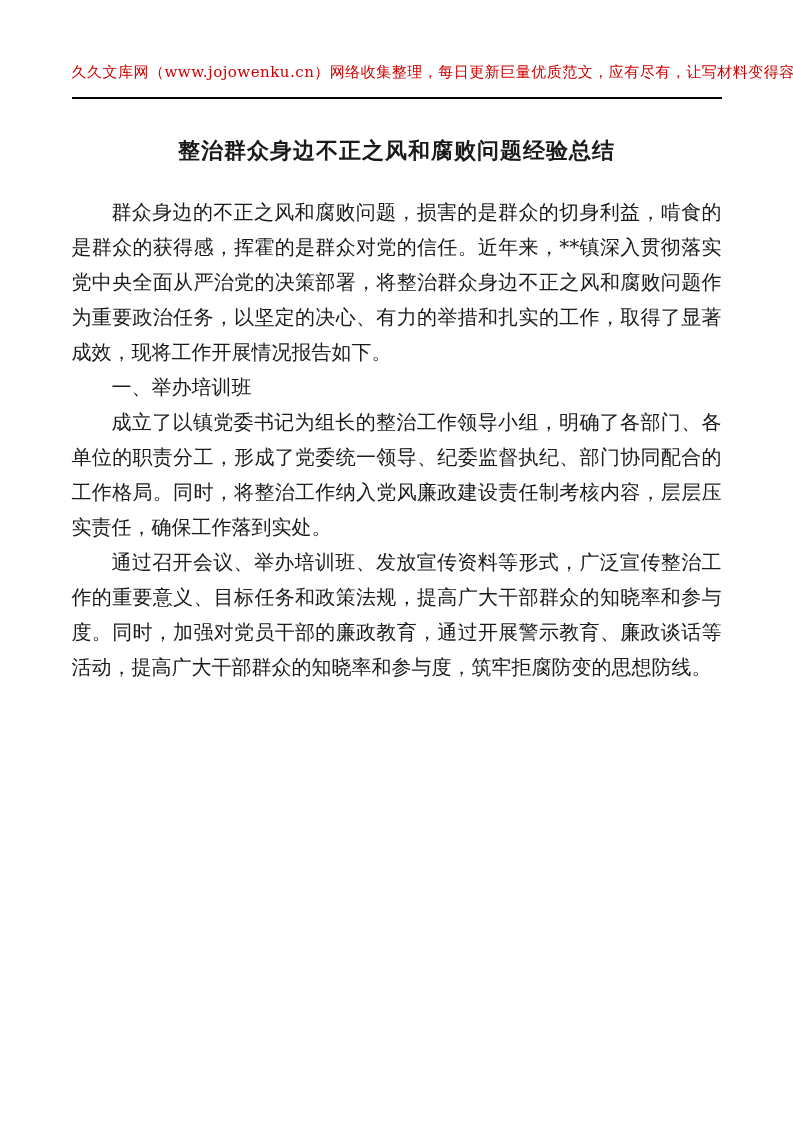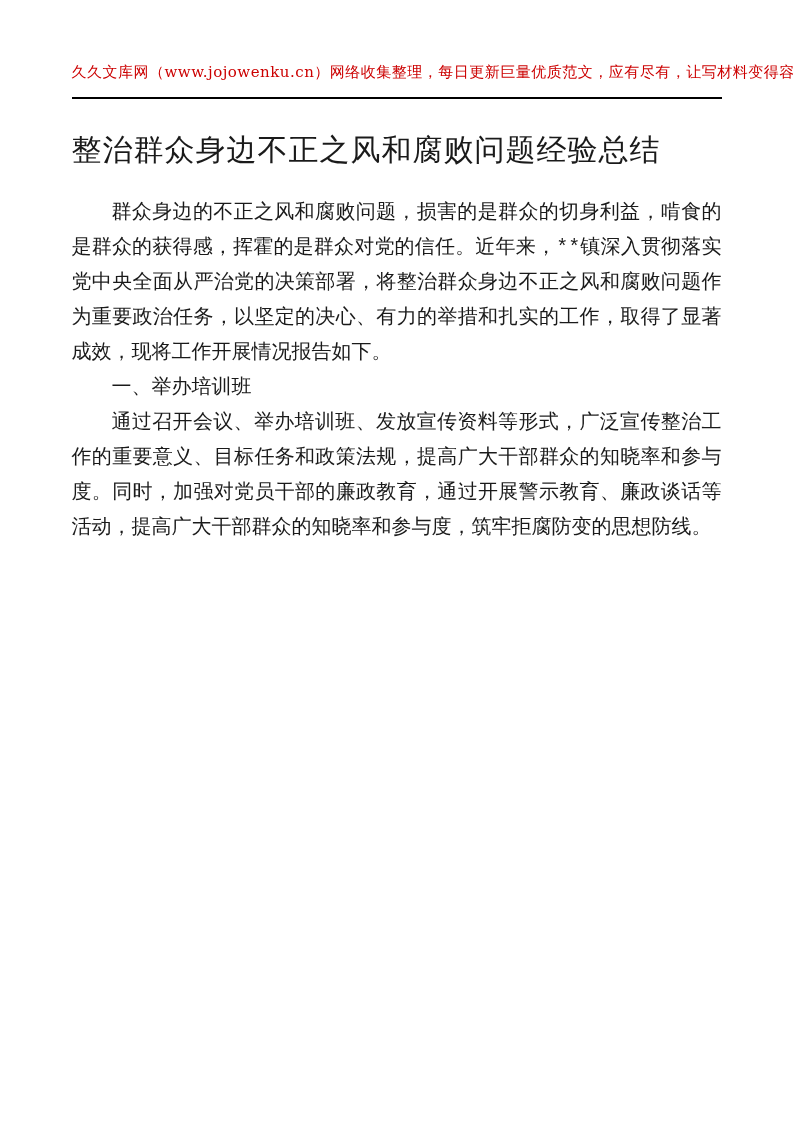--- a/index.html
+++ b/index.html
@@ -24,50 +24,50 @@
     font-size: 15px;
     line-height: 20px;
     letter-spacing: 0.5px;
     color: var(--header-color, #cc0000);
     padding-bottom: 15px;
     border-bottom: 2px solid var(--rule-color, #000000);
     white-space: nowrap;
   }
   .doc-title {
     margin: 36px 0 0 0;
-    font-size: 30px;
-    font-weight: normal;
+    font-size: 22px;
+    font-weight: bold;
     line-height: 30px;
     letter-spacing: 1px;
-    text-align: left;
+    text-align: center;
     color: #1a1a1a;
   }
   .doc-body {
     margin-top: 30px;
     font-size: 20px;
     line-height: 35px;
     text-align: justify;
     color: #1a1a1a;
-    font-family: Liberation Mono, monospace;
   }
   .doc-body p {
     margin: 0;
     text-indent: 2em;
   }
 </style>
 </head>
 <body>
 
 <div class="page">
 
   <div class="watermark">
     <span>久久文库网（www.jojowenku.cn）网络收集整理，每日更新巨量优质范文，应有尽有，让写材料变得容易！</span>
   </div>
 
   <h1 class="doc-title">整治群众身边不正之风和腐败问题经验总结</h1>
 
   <div class="doc-body">
     <p>群众身边的不正之风和腐败问题，损害的是群众的切身利益，啃食的是群众的获得感，挥霍的是群众对党的信任。近年来，**镇深入贯彻落实党中央全面从严治党的决策部署，将整治群众身边不正之风和腐败问题作为重要政治任务，以坚定的决心、有力的举措和扎实的工作，取得了显著成效，现将工作开展情况报告如下。</p>
     <p>一、举办培训班</p>
+    <p>成立了以镇党委书记为组长的整治工作领导小组，明确了各部门、各单位的职责分工，形成了党委统一领导、纪委监督执纪、部门协同配合的工作格局。同时，将整治工作纳入党风廉政建设责任制考核内容，层层压实责任，确保工作落到实处。</p>
     <p>通过召开会议、举办培训班、发放宣传资料等形式，广泛宣传整治工作的重要意义、目标任务和政策法规，提高广大干部群众的知晓率和参与度。同时，加强对党员干部的廉政教育，通过开展警示教育、廉政谈话等活动，提高广大干部群众的知晓率和参与度，筑牢拒腐防变的思想防线。</p>
   </div>
 
 </div>
 
 </body></html>

